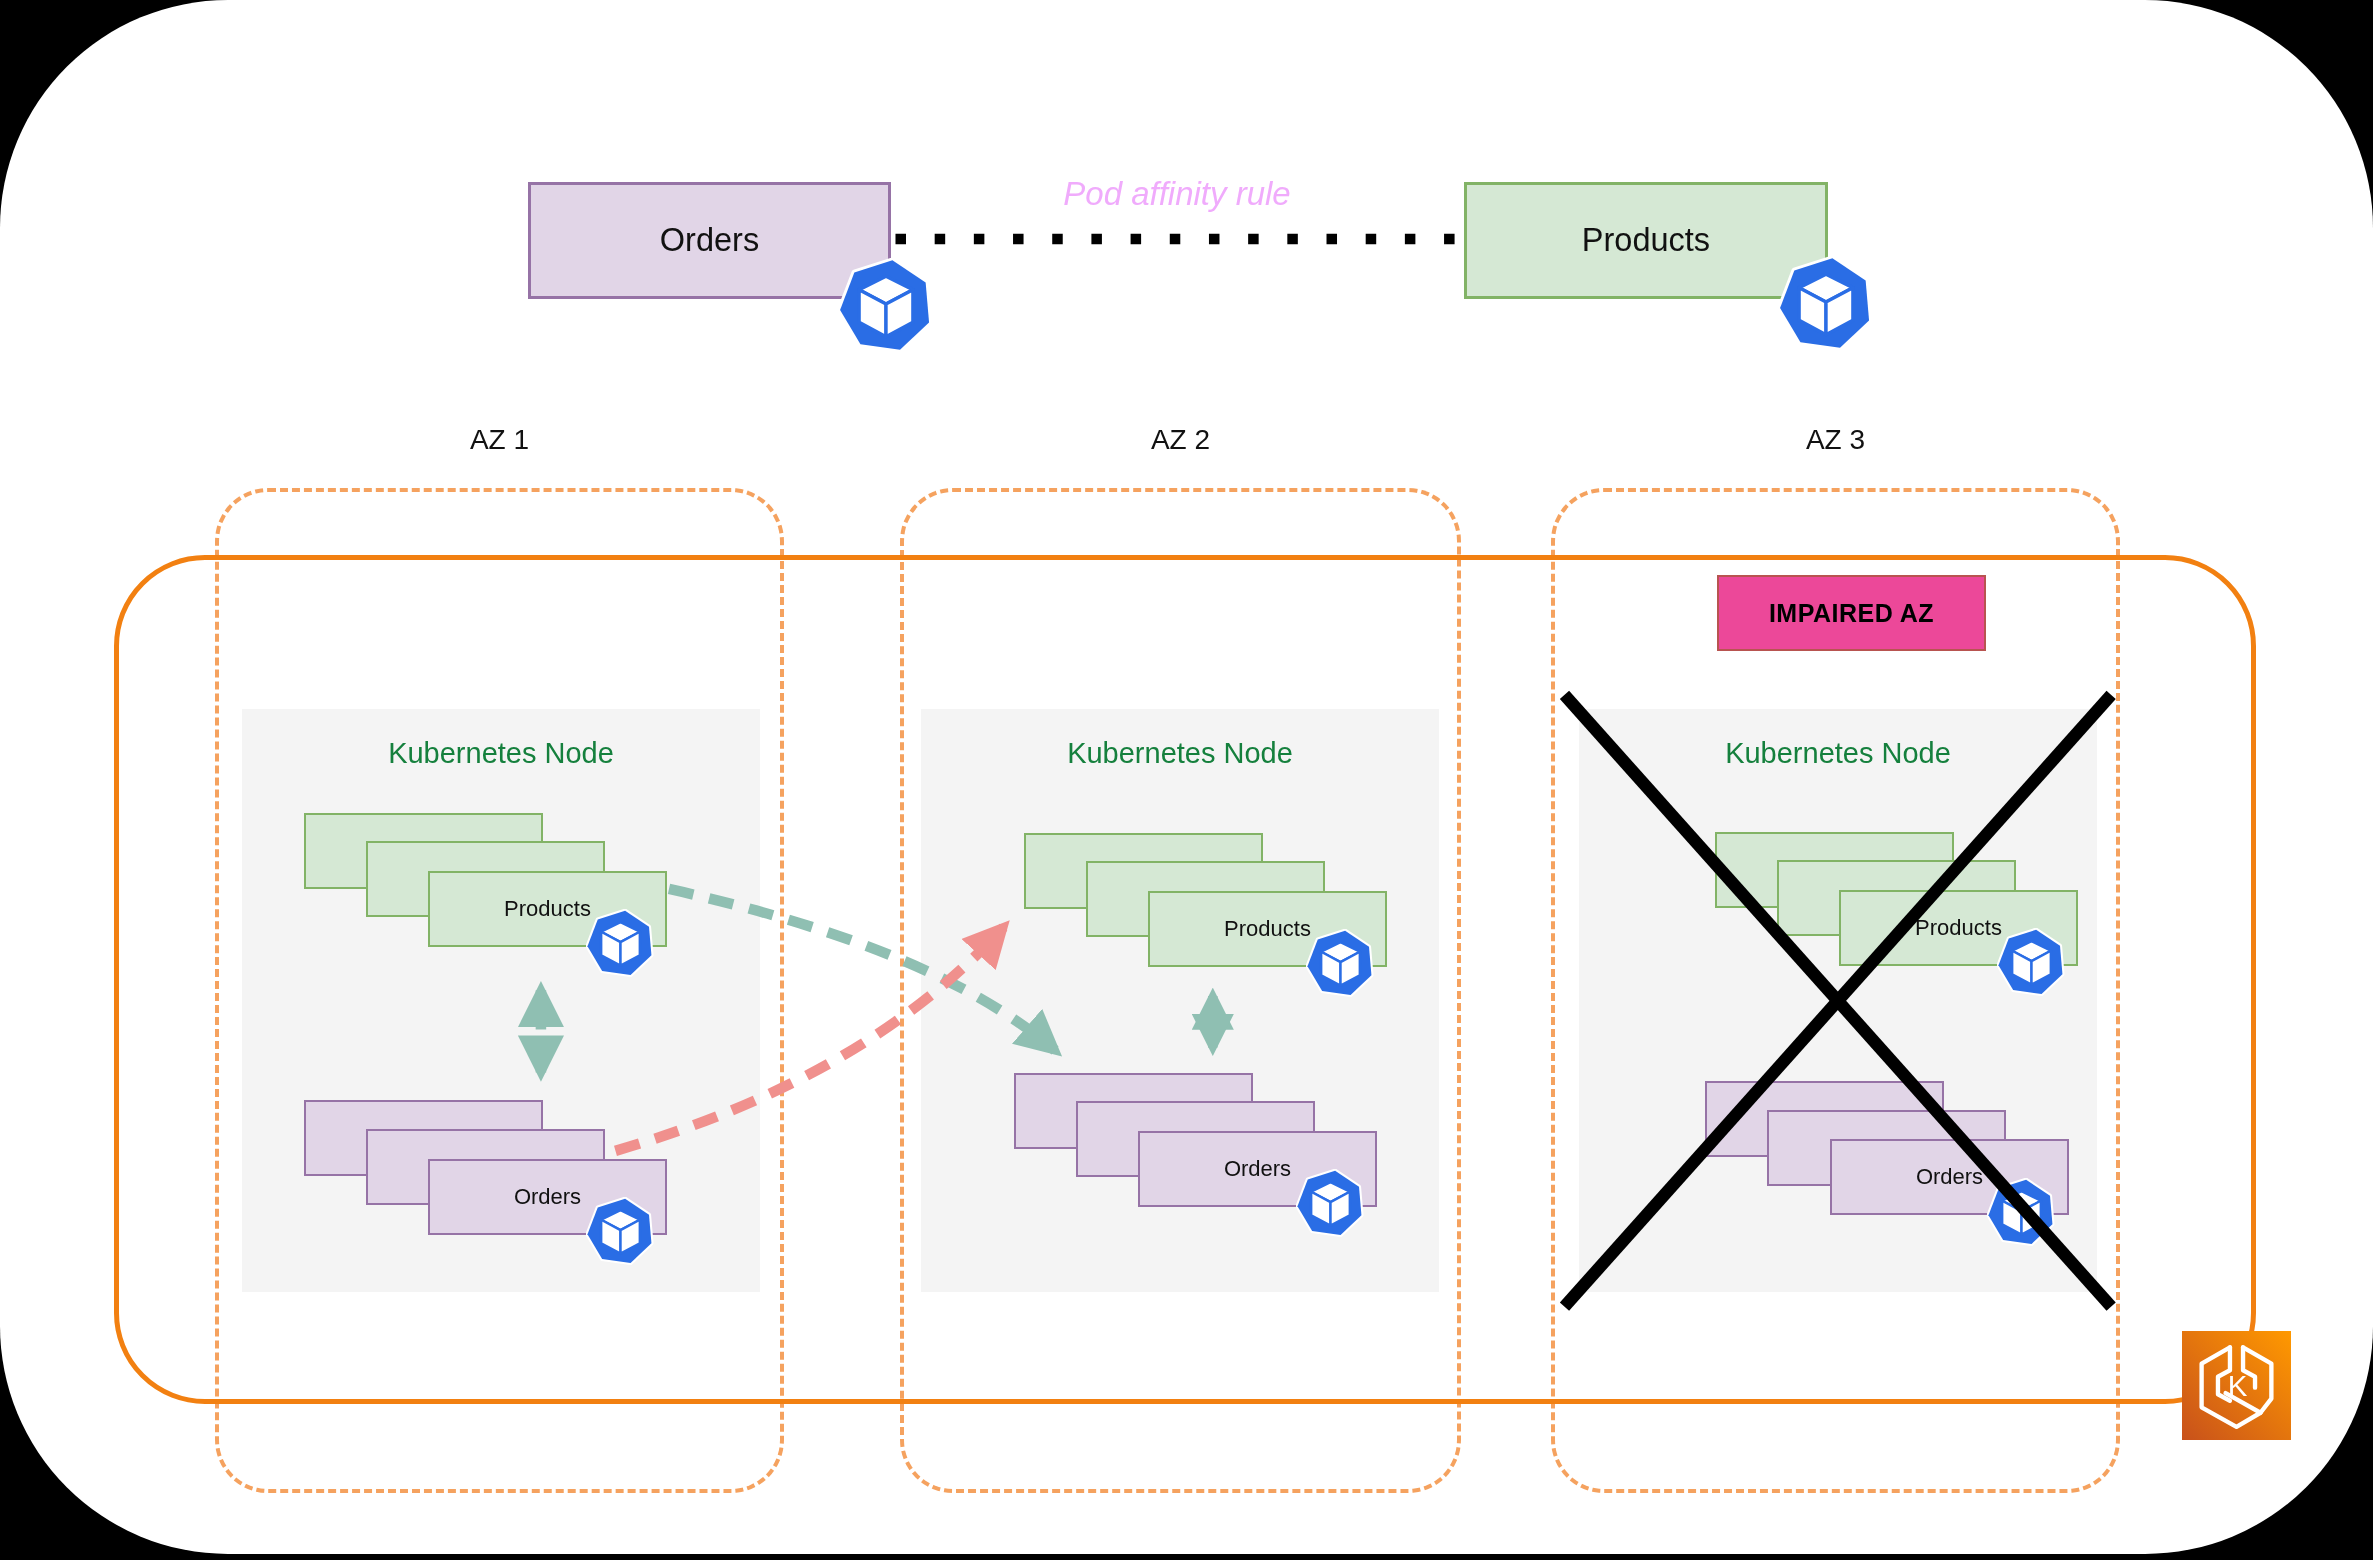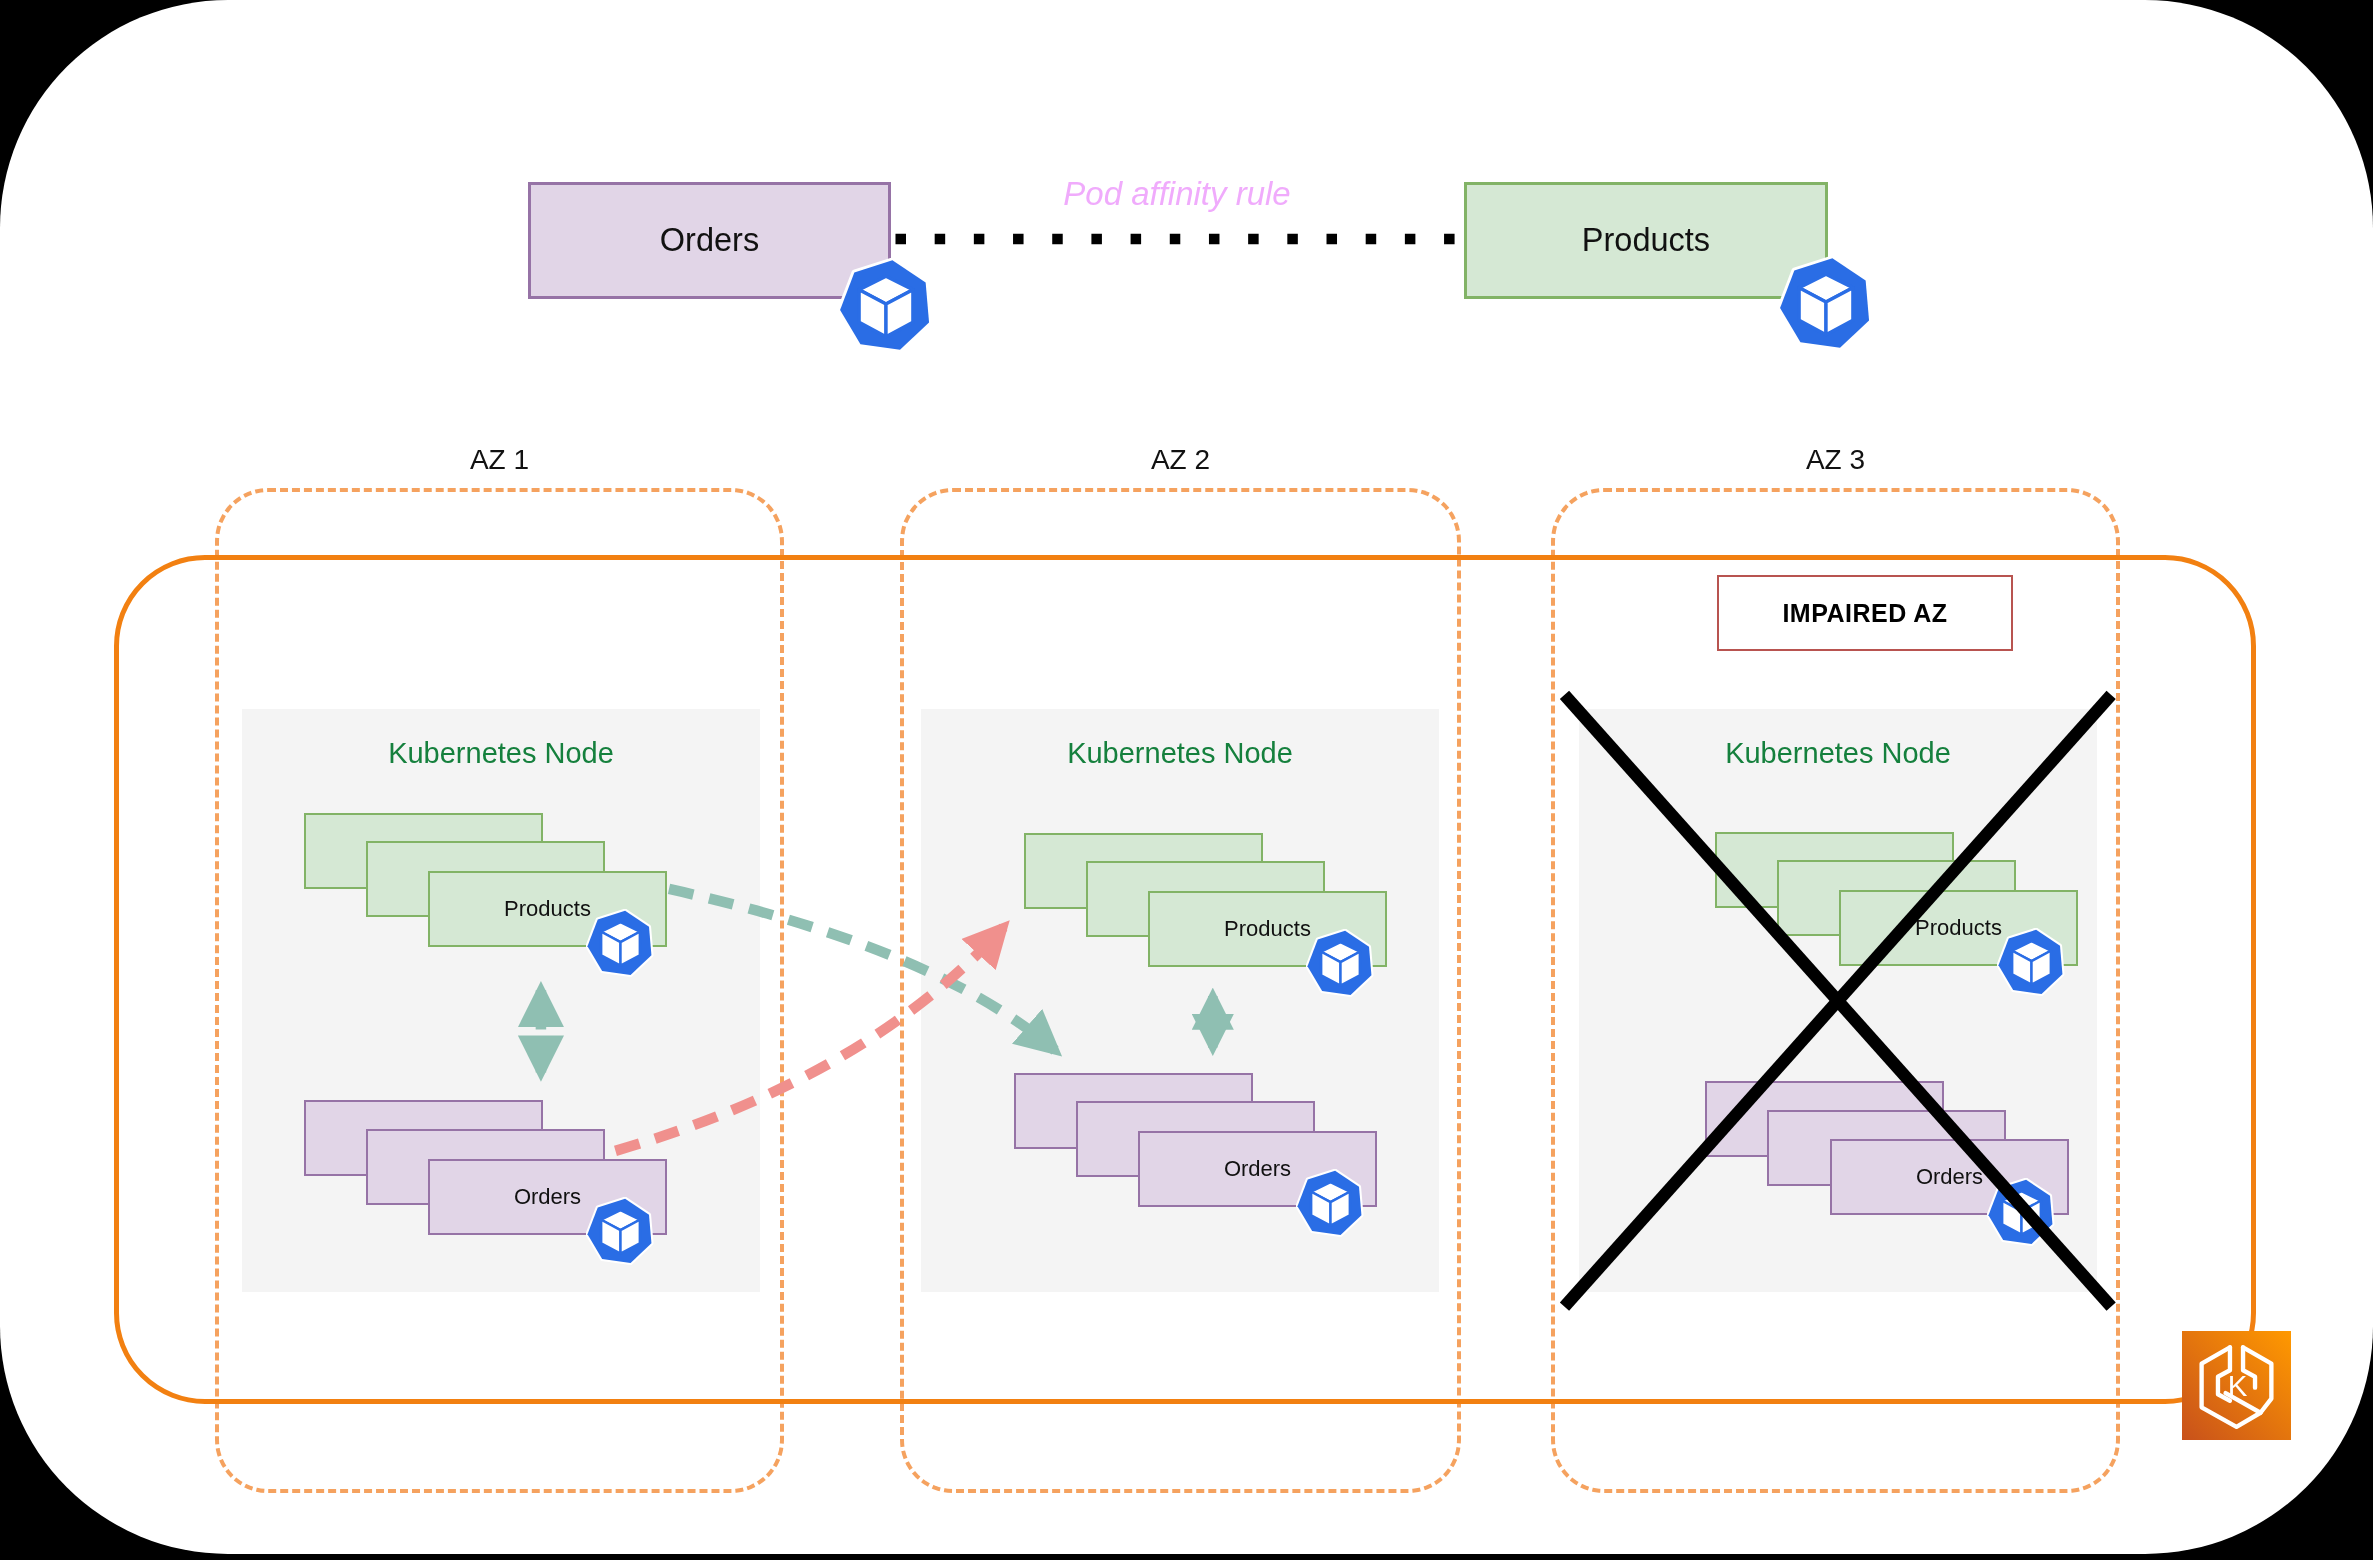--- a/index.html
+++ b/index.html
@@ -18,22 +18,22 @@
     display:flex;align-items:center;justify-content:center;
     border-style:solid;border-width:3.8px;
     font-size:32.5px;color:#111;
   }
   .stackbox{border-width:2.9px;font-size:22px;}
   .az-box{
     border:4.8px dashed #F5A25F;border-radius:53px;
     top:488px;height:1005px;background:transparent;
   }
   .az-label{
-    top:444px;height:40px;font-size:28px;color:#111;
-    display:flex;align-items:flex-start;justify-content:center;
+    top:416px;height:40px;font-size:28px;color:#111;
+    display:flex;align-items:flex-end;justify-content:center;
   }
   .cluster{
     border:5.7px solid #F28011;border-radius:91px;background:transparent;
   }
   .node{
     top:709px;width:518px;height:583px;background:#F4F4F4;
   }
   .node-title{
     top:734px;width:518px;height:38px;font-size:29px;color:#15803d;
     display:flex;align-items:center;justify-content:center;
@@ -93,21 +93,21 @@
 <div class="abs az-label" style="left:1551px;width:569px;">
     <span>AZ 3</span>
   </div>
 
 <div class="abs az-box" style="left: 215px; width: 569px; border-color: rgb(245, 162, 95);"></div>
 <div class="abs az-box" style="left: 900px; width: 561px; border-color: rgb(245, 162, 95);"></div>
 <div class="abs az-box" style="left: 1551px; width: 569px; border-color: rgb(245, 162, 95);"></div>
 
 <div class="abs cluster" style="left: 114px; top: 555px; width: 2142px; height: 849px; border-color: rgb(242, 128, 17);"></div>
 
-<div class="abs impaired" style="left:1717px;top:575px;width:296px;height:76px;background:#ffffff;border-color:#B85450;">
+<div class="abs impaired" style="left:1717px;top:575px;width:269px;height:76px;background:#ec4899;border-color:#B85450;">
   <span>IMPAIRED AZ</span>
 </div>
 
 <div class="abs node" style="left: 242px; background: rgb(244, 244, 244);"></div>
 <div class="abs node" style="left: 921px; background: rgb(244, 244, 244);"></div>
 <div class="abs node" style="left: 1579px; background: rgb(244, 244, 244);"></div>
 
 <div class="abs node-title" style="left:242px;">
     <span>Kubernetes Node</span>
   </div>

